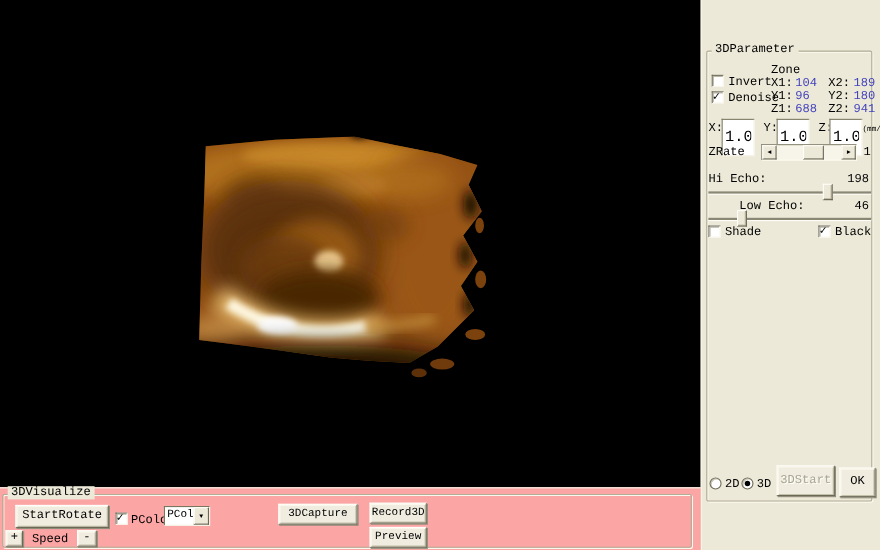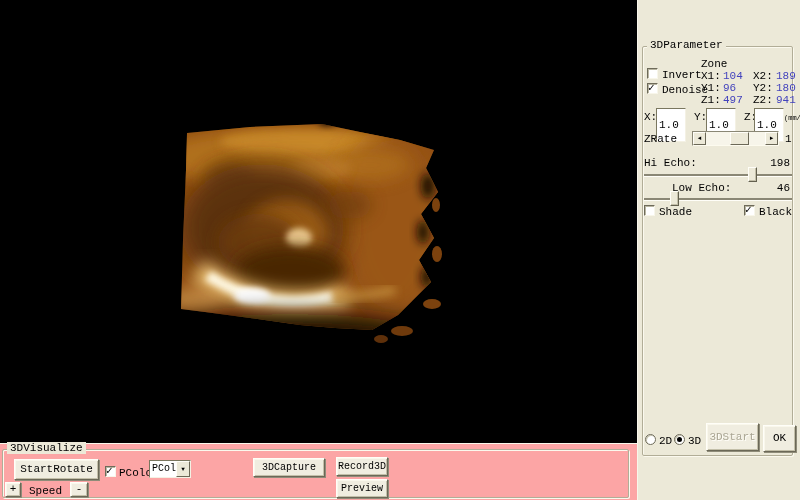--- a/index.html
+++ b/index.html
@@ -37,21 +37,21 @@
   .checkbox{position:absolute;width:11px;height:11px;background:#fff;box-sizing:border-box;
     border:1px solid;border-color:#6e6b5a #f8f6ea #f8f6ea #6e6b5a;box-shadow:inset 1px 1px 0 #b9b6a2;}
   .checkbox.checked::after{content:"✓";position:absolute;left:0px;top:-3px;font-size:11px;font-weight:bold;color:#000;}
 
   .radio{position:absolute;width:11px;height:11px;border-radius:50%;background:#fff;box-sizing:border-box;
     border:1px solid #6e6b5a;box-shadow:inset 1px 1px 0 #c9c6b2;}
   .radio.selected::after{content:"";position:absolute;left:2px;top:2px;width:5px;height:5px;border-radius:50%;background:#000;}
 
   .textbox{position:absolute;background:#fff;box-sizing:border-box;
     border:1px solid;border-color:#7a775f #f4f1e4 #f4f1e4 #7a775f;
-    font-family:inherit;font-size:11px;padding:16px 2px;height:15px;line-height:13px;outline:none;}
+    font-family:inherit;font-size:14px;padding:16px 2px;height:15px;line-height:13px;outline:none;}
 
   .scrollbar{position:absolute;background:#f7f5ea;box-sizing:border-box;
     border:1px solid;border-color:#8a8775 #fdfbef #fdfbef #8a8775;}
   .sb-btn{position:absolute;top:0;width:13px;height:13px;background:#ece9d8;
     border:1px solid;border-color:#fffef8 #6b6857 #6b6857 #fffef8;box-sizing:border-box;
     display:flex;align-items:center;justify-content:center;font-size:6px;color:#000;}
   .sb-btn.left{left:0;} .sb-btn.right{right:0;}
   .sb-thumb{position:absolute;top:0;width:19px;height:13px;background:#ece9d8;
     border:1px solid;border-color:#fffef8 #6b6857 #6b6857 #fffef8;box-sizing:border-box;}
 
@@ -138,21 +138,21 @@
     <span class="lbl" style="left:58px;top:11px;">Zone</span>
     <span class="lbl" style="left:58px;top:23px;">X1:</span>
     <span class="lbl val-blue" style="left:80px;top:23px;">104</span>
     <span class="lbl" style="left:110px;top:23px;">X2:</span>
     <span class="lbl val-blue" style="left:133px;top:23px;">189</span>
     <span class="lbl" style="left:58px;top:35px;">Y1:</span>
     <span class="lbl val-blue" style="left:80px;top:35px;text-align:center;">96</span>
     <span class="lbl" style="left:110px;top:35px;">Y2:</span>
     <span class="lbl val-blue" style="left:133px;top:35px;">180</span>
     <span class="lbl" style="left:58px;top:47px;">Z1:</span>
-    <span class="lbl val-blue" style="left:80px;top:47px;">497</span>
+    <span class="lbl val-blue" style="left:80px;top:47px;">688</span>
     <span class="lbl" style="left:110px;top:47px;">Z2:</span>
     <span class="lbl val-blue" style="left:133px;top:47px;">941</span>
 
     <span class="lbl" style="left:1px;top:64px;">X:</span>
     <input class="textbox" style="left: 13px; top: 61px; width: 30px;" value="1.0">
     <span class="lbl" style="left:51px;top:64px;">Y:</span>
     <input class="textbox" style="left: 63px; top: 61px; width: 30px;" value="1.0">
     <span class="lbl" style="left:101px;top:64px;">Z:</span>
     <input class="textbox" style="left: 111px; top: 61px; width: 30px;" value="1.0">
     <span class="lbl unit" style="left:141px;top:65px;">(mm/p)</span>

